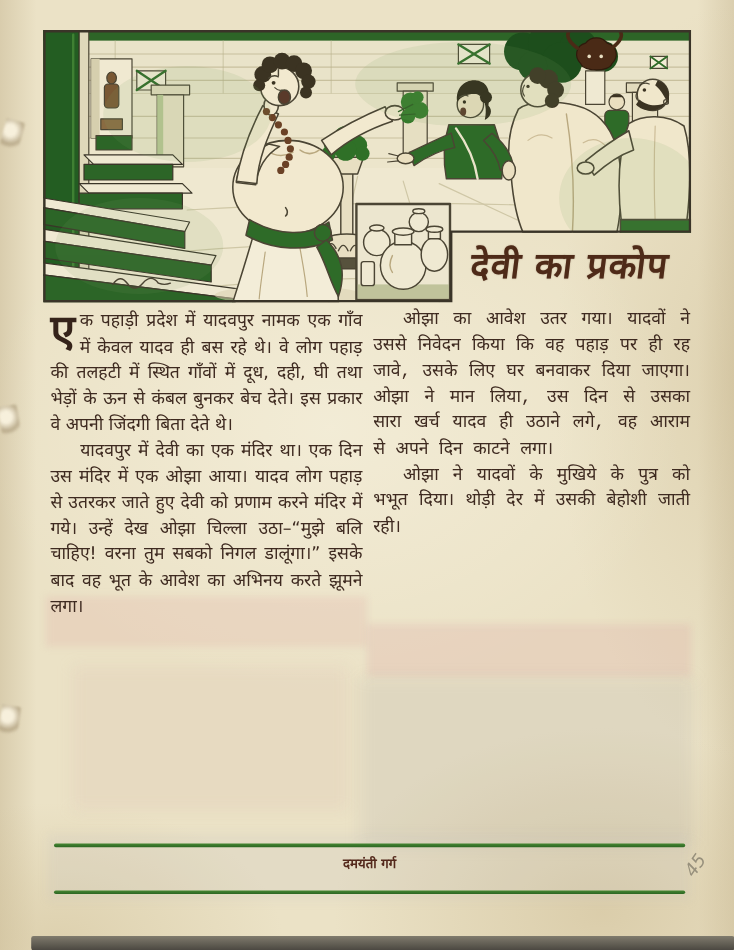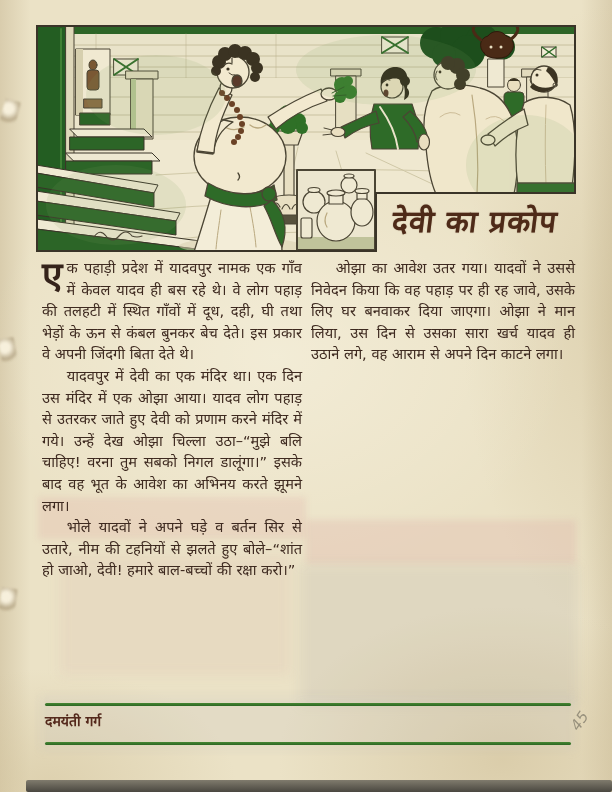--- a/index.html
+++ b/index.html
@@ -21,32 +21,32 @@
     left:374px;top:194px;width:202px;height:52px;
     display:flex;align-items:center;justify-content:center;
     font-size:30px;font-weight:bold;color:#4e2a18;
     transform:skewX(-7deg);white-space:nowrap;letter-spacing:1px;
     text-shadow:0 0 1px rgba(78,42,24,.5);
   }
   
   .col{position:absolute;top:257px;font-size:14.6px;line-height:21.6px;
        color:#3e2a20;text-align:justify;text-justify:inter-word;}
   #col-left{left:42px;width:260px;}
-  #col-right{left:311px;width:264px;}
+  #col-right{left:311px;width:264px;font-family:Liberation Mono, monospace;}
   .col p{margin:0;text-indent:1.7em;}
   .col p.first{text-indent:0;}
   .dropcap{float:left;font-size:37px;line-height:32px;font-weight:bold;
            margin:3px 4px 0 0;color:#35231a;}
   
   .rule{left:45px;width:526px;height:3px;
         background:linear-gradient(180deg,#468733,#2c6623);border-radius:2px;}
   #rule-top{top:703px;}
   #rule-bottom{top:742px;}
-  #author{left:45px;top:711px;width:526px;text-align:left;
-          font-size:14px;font-weight:bold;color:#54291c;}
+  #author{left:45px;top:711px;width:526px;text-align:center;
+          font-size:11px;font-weight:bold;color:#54291c;}
   #pencil-note{left:570px;top:712px;font-size:15px;color:#97907c;
                transform:rotate(-55deg);font-style:italic;}
   #bottom-edge{left:26px;top:780px;width:586px;height:12px;
                background:linear-gradient(180deg,#807b6d,#4a4740);border-radius:2px;}
   
   .stain{pointer-events:none;}
   #stain1{left:38px;top:497px;width:268px;height:42px;background:rgba(224,174,165,.26);filter:blur(3px);}
   #stain2{left:306px;top:520px;width:270px;height:44px;background:rgba(222,176,168,.30);filter:blur(3px);}
   #stain3{left:300px;top:565px;width:278px;height:140px;background:rgba(148,150,158,.13);filter:blur(6px);}
   #stain4{left:60px;top:555px;width:230px;height:120px;background:rgba(216,170,162,.14);filter:blur(6px);}
@@ -347,24 +347,24 @@
   </g>
 
   <path d="M1,1 H539 V168 H340 V226 H1 Z" fill="none" stroke="#3a3428" stroke-width="2"></path>
 </svg>
 
 <div id="title" class="abs">देवी का प्रकोप</div>
 
 <div id="col-left" class="col">
   <p class="first"><span class="dropcap">ए</span><span>क पहाड़ी प्रदेश में यादवपुर नामक एक गाँव में केवल यादव ही बस रहे थे। वे लोग पहाड़ की तलहटी में स्थित गाँवों में दूध, दही, घी तथा भेड़ों के ऊन से कंबल बुनकर बेच देते। इस प्रकार वे अपनी जिंदगी बिता देते थे।</span></p>
   <p>यादवपुर में देवी का एक मंदिर था। एक दिन उस मंदिर में एक ओझा आया। यादव लोग पहाड़ से उतरकर जाते हुए देवी को प्रणाम करने मंदिर में गये। उन्हें देख ओझा चिल्ला उठा–“मुझे बलि चाहिए! वरना तुम सबको निगल डालूंगा।” इसके बाद वह भूत के आवेश का अभिनय करते झूमने लगा।</p>
-  <p>भोले यादवों ने अपने घड़े व बर्तन सिर से उतारे, नीम की टहनियों से झलते हुए बोले–“शांत हो जाओ, देवी! हमारे बाल-बच्चों की रक्षा करो।”</p>
 </div>
 
 <div id="col-right" class="col">
   <p>ओझा का आवेश उतर गया। यादवों ने उससे निवेदन किया कि वह पहाड़ पर ही रह जावे, उसके लिए घर बनवाकर दिया जाएगा। ओझा ने मान लिया, उस दिन से उसका सारा खर्च यादव ही उठाने लगे, वह आराम से अपने दिन काटने लगा।</p>
+  <p>ओझा ने यादवों के मुखिये के पुत्र को भभूत दिया। थोड़ी देर में उसकी बेहोशी जाती रही।</p>
 </div>
 
 <div id="rule-top" class="abs rule"></div>
 <div id="author" class="abs">दमयंती गर्ग</div>
 <div id="rule-bottom" class="abs rule"></div>
 <div id="pencil-note" class="abs">45</div>
 <div id="bottom-edge" class="abs"></div>
 
 </body></html>

